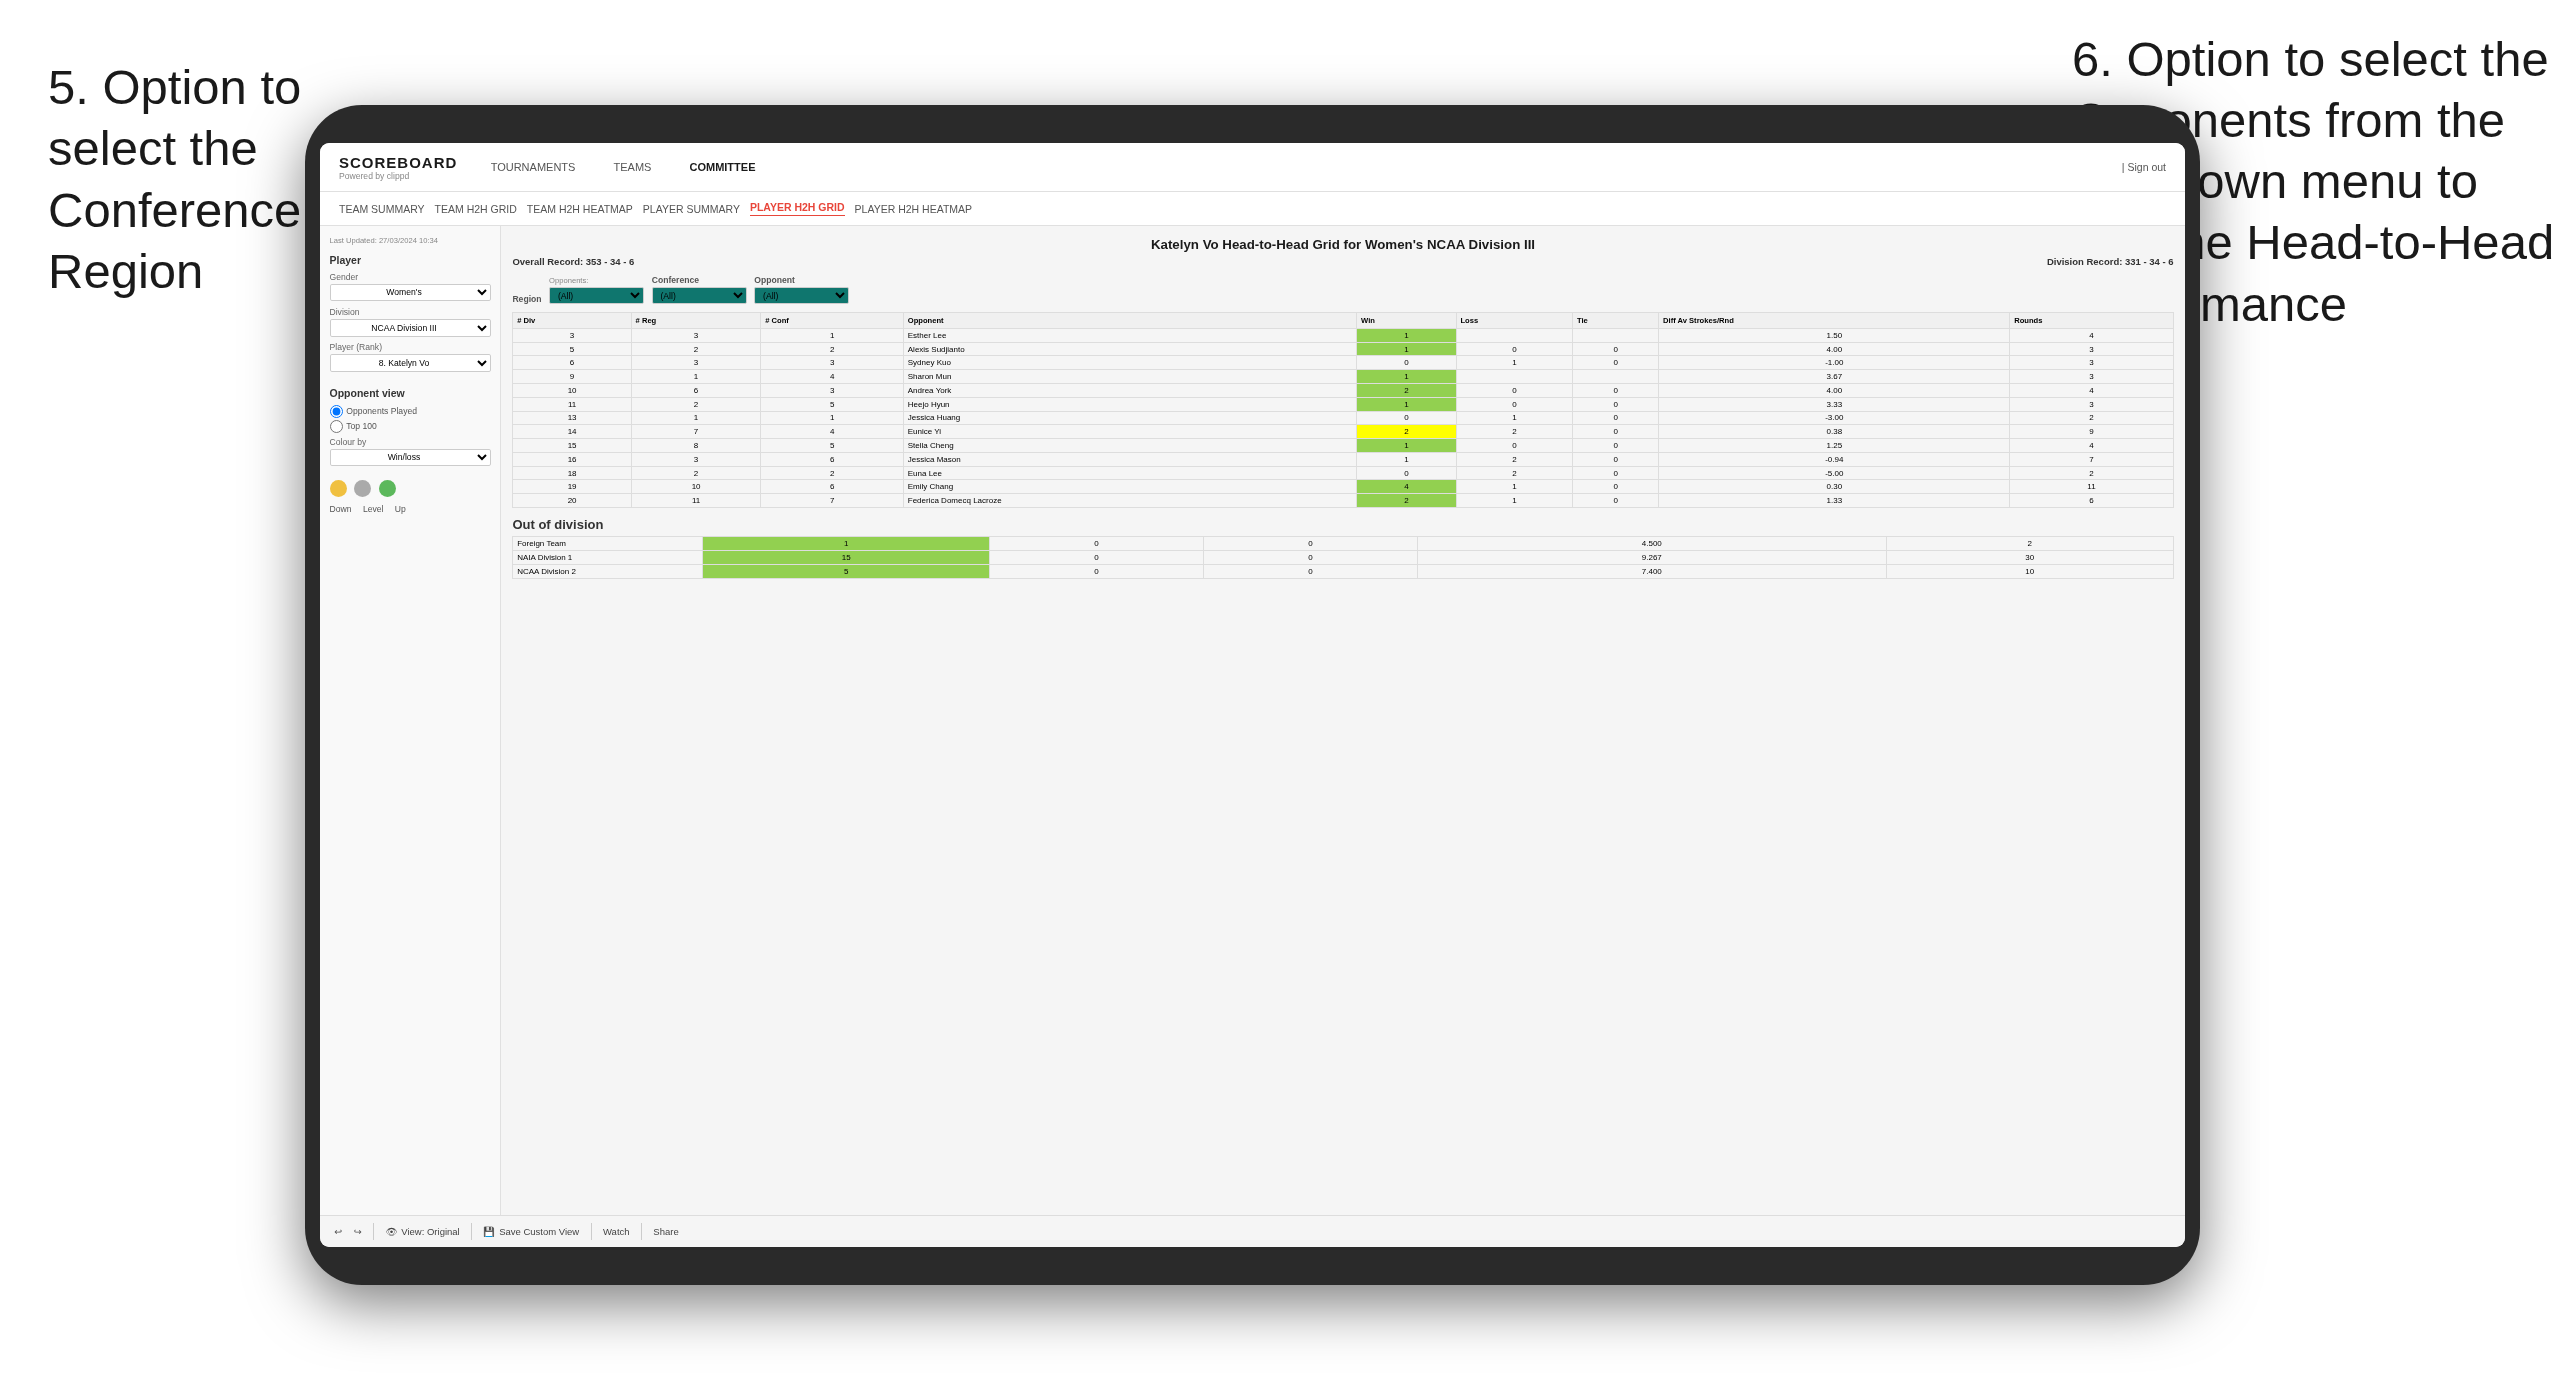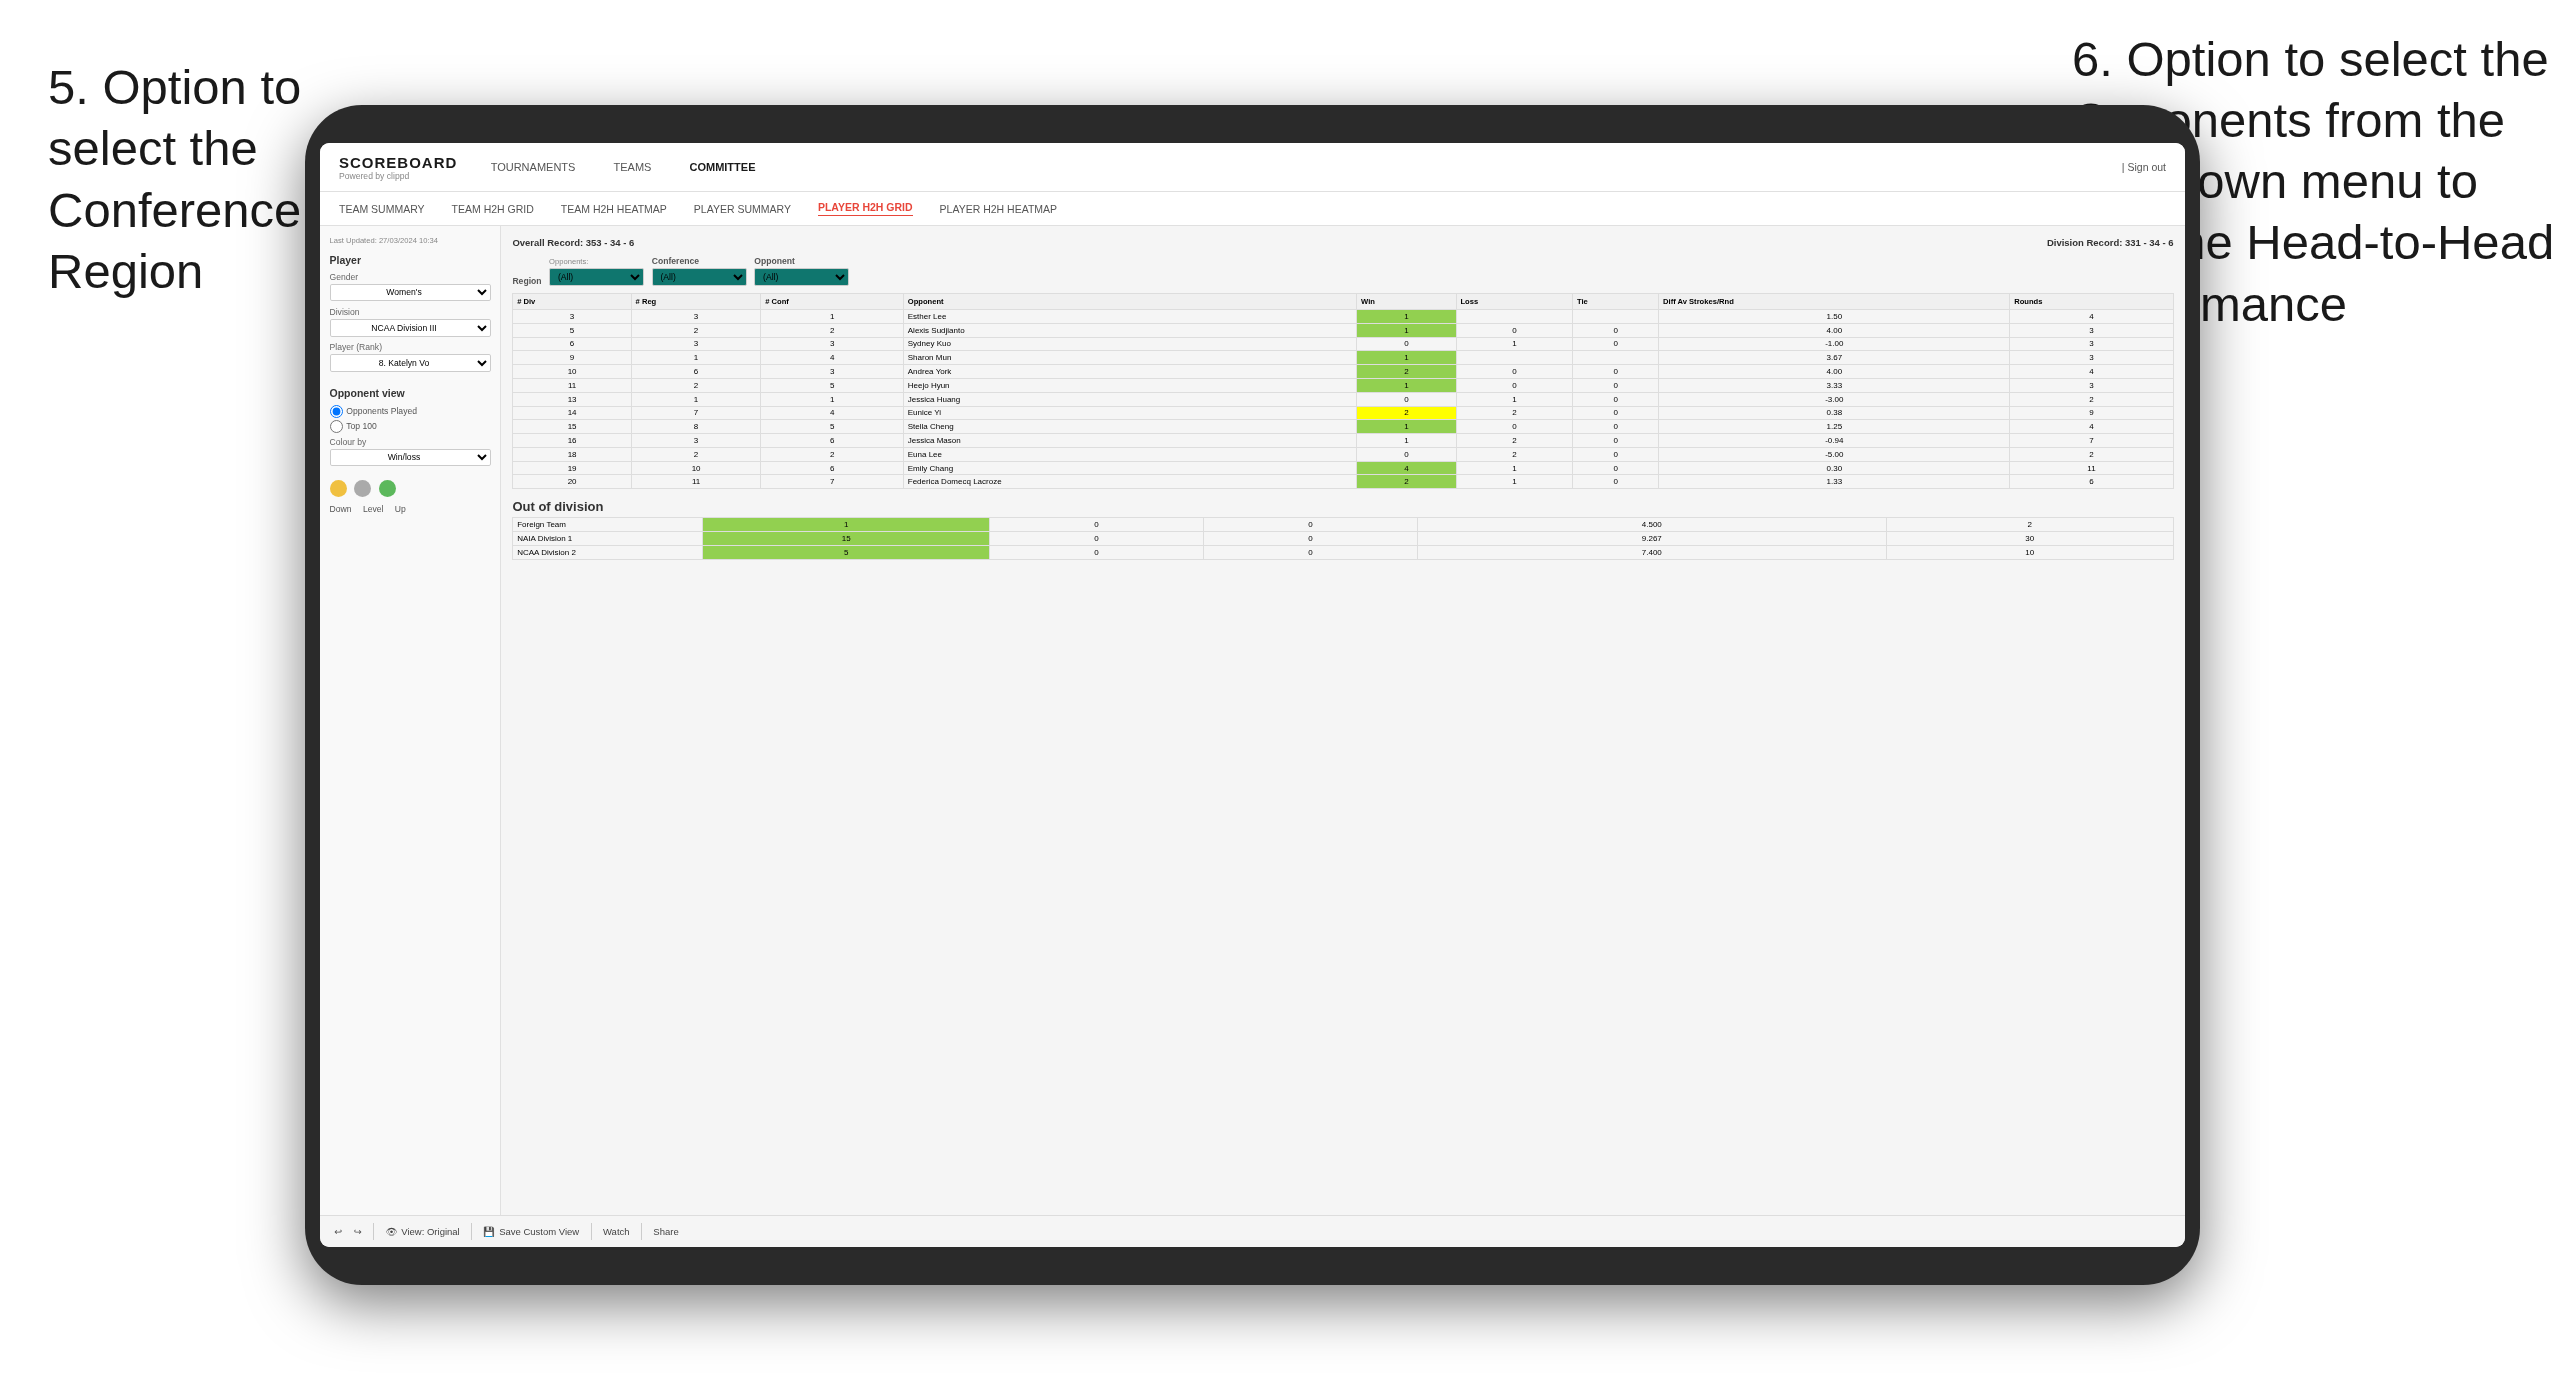--- a/index.html
+++ b/index.html
@@ -114,21 +114,21 @@
       font-size: 10.5px;
       color: #555;
     }
 
     
     .sub-nav {
       display: flex;
       padding: 0 19px;
       height: 34px;
       align-items: center;
-      gap: 27px;
+      gap: 10px;
       border-bottom: 1px solid #e0e0e0;
       background: #fff;
     }
 
     .sub-nav-item {
       font-size: 10.5px;
       color: #555;
       cursor: pointer;
       white-space: nowrap;
     }
@@ -460,20 +460,21 @@
         </div>
         <div class="down-up-row">
           <span>Down</span>
           <span>Level</span>
           <span>Up</span>
         </div>
       </div>
 
       <div class="right-content">
 
+        <div class="grid-title">Katelyn Vo Head-to-Head Grid for Women's NCAA Division III</div>
 
         <div class="records-row">
           <div class="record-item">
             <span class="label">Overall Record:</span>
             <span class="value">353 - 34 - 6</span>
           </div>
           <div class="record-item">
             <span class="label">Division Record:</span>
             <span class="value">331 - 34 - 6</span>
           </div>

